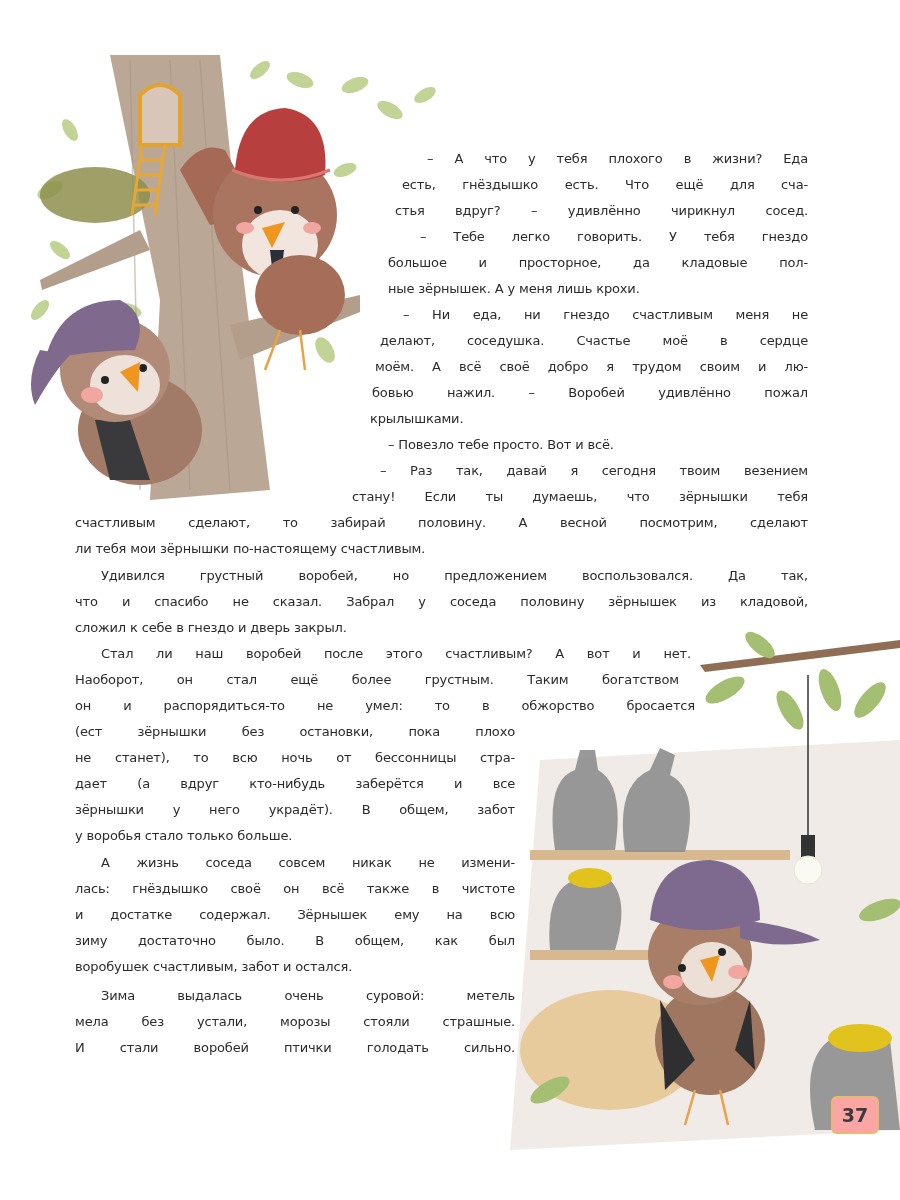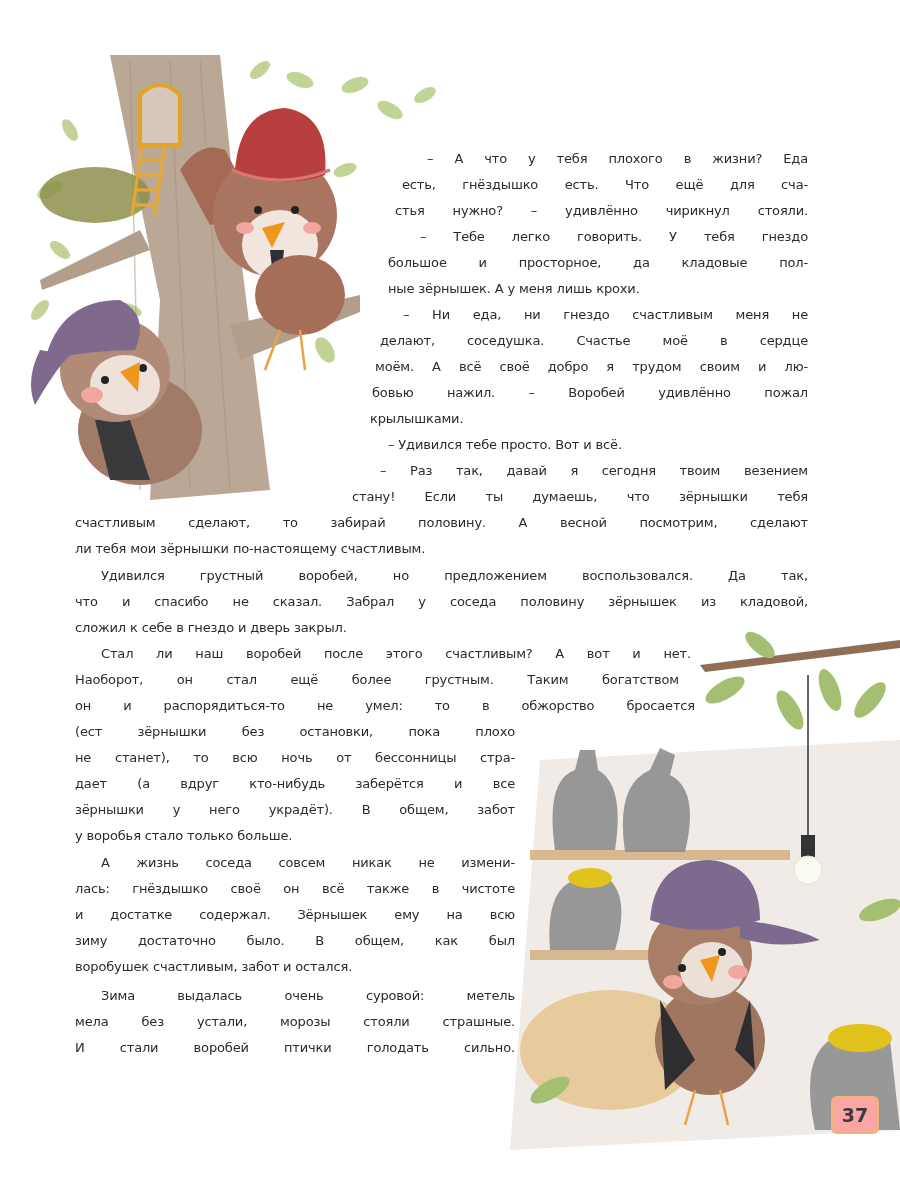--- a/index.html
+++ b/index.html
@@ -149,33 +149,33 @@
           <line x1="205" y1="470" x2="195" y2="505"></line>
           <line x1="230" y1="470" x2="238" y2="505"></line>
         </g>
     </g>
   </svg>
 
   <div>
 
     <div class="line" style="left:427px;top:146px;width:381px;text-align:justify;text-align-last:justify">– А что у тебя плохого в жизни? Еда</div>
     <div class="line just" style="left:402px;top:172px;width:406px">есть, гнёздышко есть. Что ещё для сча-</div>
-    <div class="line just" style="left:395px;top:198px;width:413px">стья нужно? – удивлённо чирикнул стояли.</div>
+    <div class="line just" style="left:395px;top:198px;width:413px">стья вдруг? – удивлённо чирикнул сосед.</div>
 
     <div class="line just" style="left:420px;top:224px;width:388px">– Тебе легко говорить. У тебя гнездо</div>
     <div class="line just" style="left:388px;top:250px;width:420px">большое и просторное, да кладовые пол-</div>
     <div class="line" style="left:388px;top:276px">ные зёрнышек. А у меня лишь крохи.</div>
 
     <div class="line just" style="left:403px;top:302px;width:405px">– Ни еда, ни гнездо счастливым меня не</div>
     <div class="line just" style="left:380px;top:328px;width:428px">делают, соседушка. Счастье моё в сердце</div>
     <div class="line just" style="left:375px;top:354px;width:433px">моём. А всё своё добро я трудом своим и лю-</div>
     <div class="line just" style="left:372px;top:380px;width:436px">бовью нажил. – Воробей удивлённо пожал</div>
     <div class="line" style="left:370px;top:406px">крылышками.</div>
 
-    <div class="line" style="left:388px;top:432px">– Удивился тебе просто. Вот и всё.</div>
+    <div class="line" style="left:388px;top:432px">– Повезло тебе просто. Вот и всё.</div>
 
     <div class="line just" style="left:380px;top:458px;width:428px">– Раз так, давай я сегодня твоим везением</div>
     <div class="line just" style="left:352px;top:484px;width:456px">стану! Если ты думаешь, что зёрнышки тебя</div>
     <div class="line just" style="left:75px;top:510px;width:733px">счастливым сделают, то забирай половину. А весной посмотрим, сделают</div>
     <div class="line" style="left:75px;top:536px">ли тебя мои зёрнышки по-настоящему счастливым.</div>
 
     <div class="line just" style="left:101px;top:563px;width:707px">Удивился грустный воробей, но предложением воспользовался. Да так,</div>
     <div class="line just" style="left:75px;top:589px;width:733px">что и спасибо не сказал. Забрал у соседа половину зёрнышек из кладовой,</div>
     <div class="line" style="left:75px;top:615px">сложил к себе в гнездо и дверь закрыл.</div>
 

